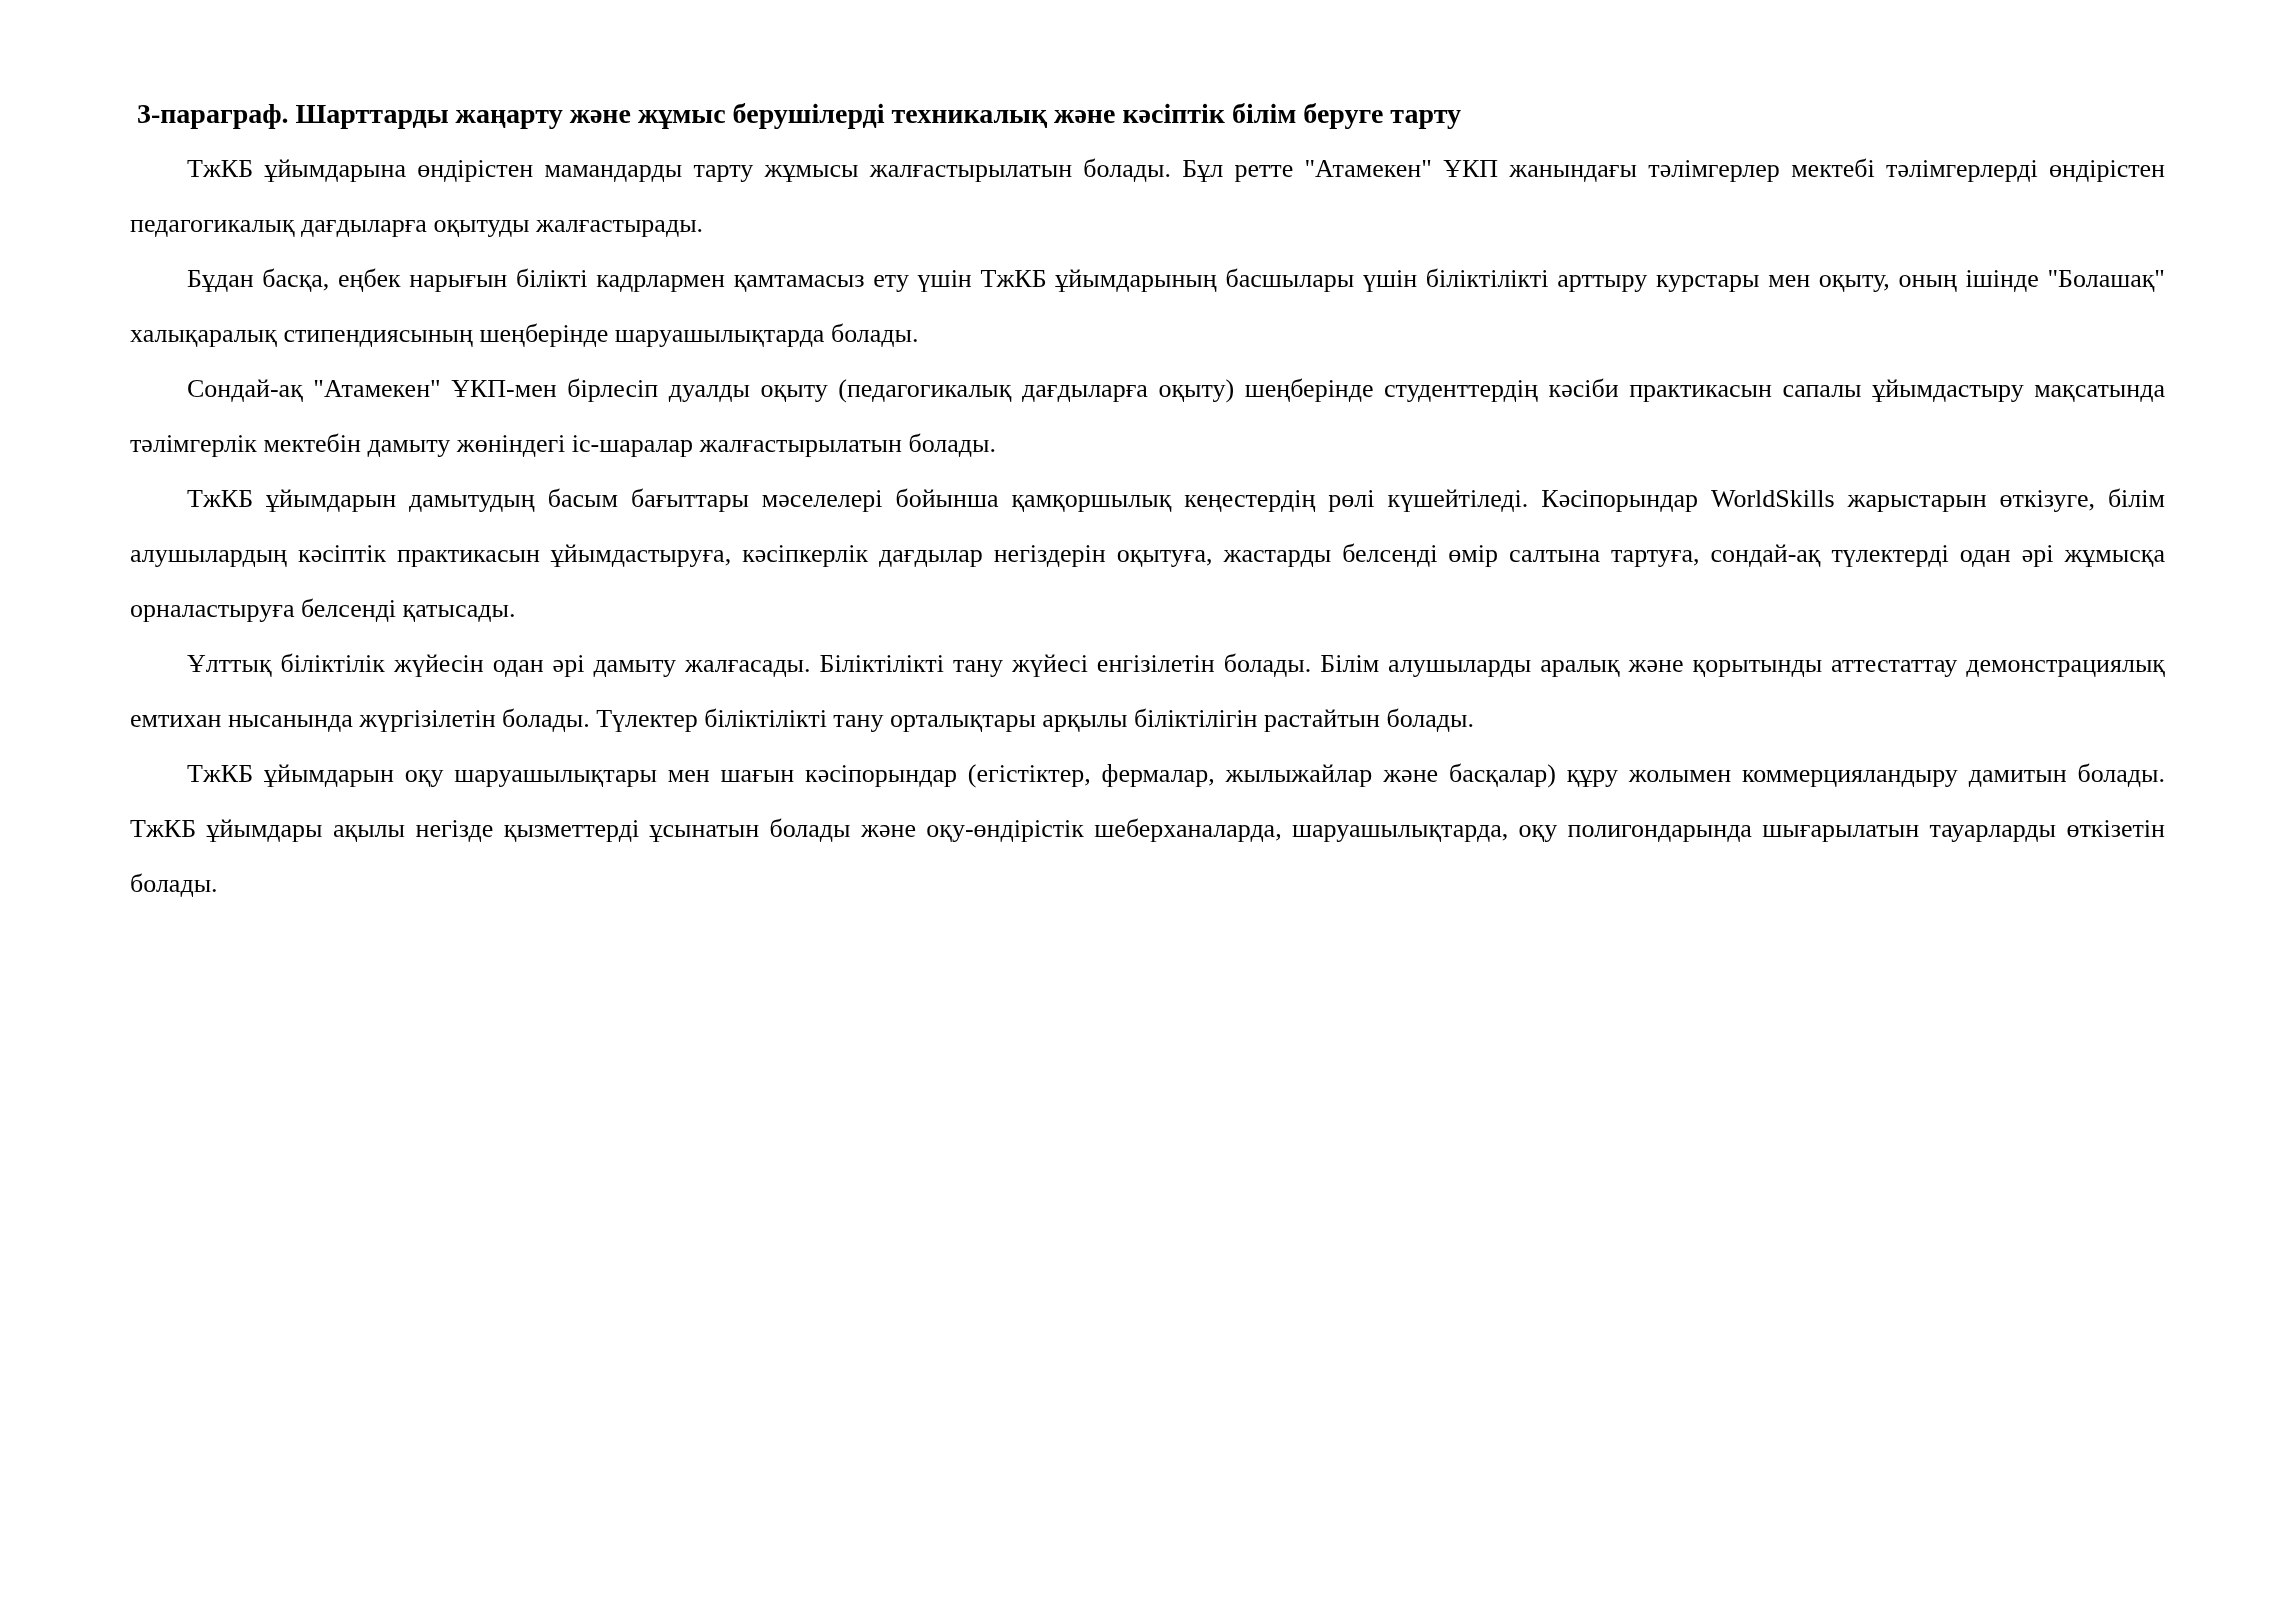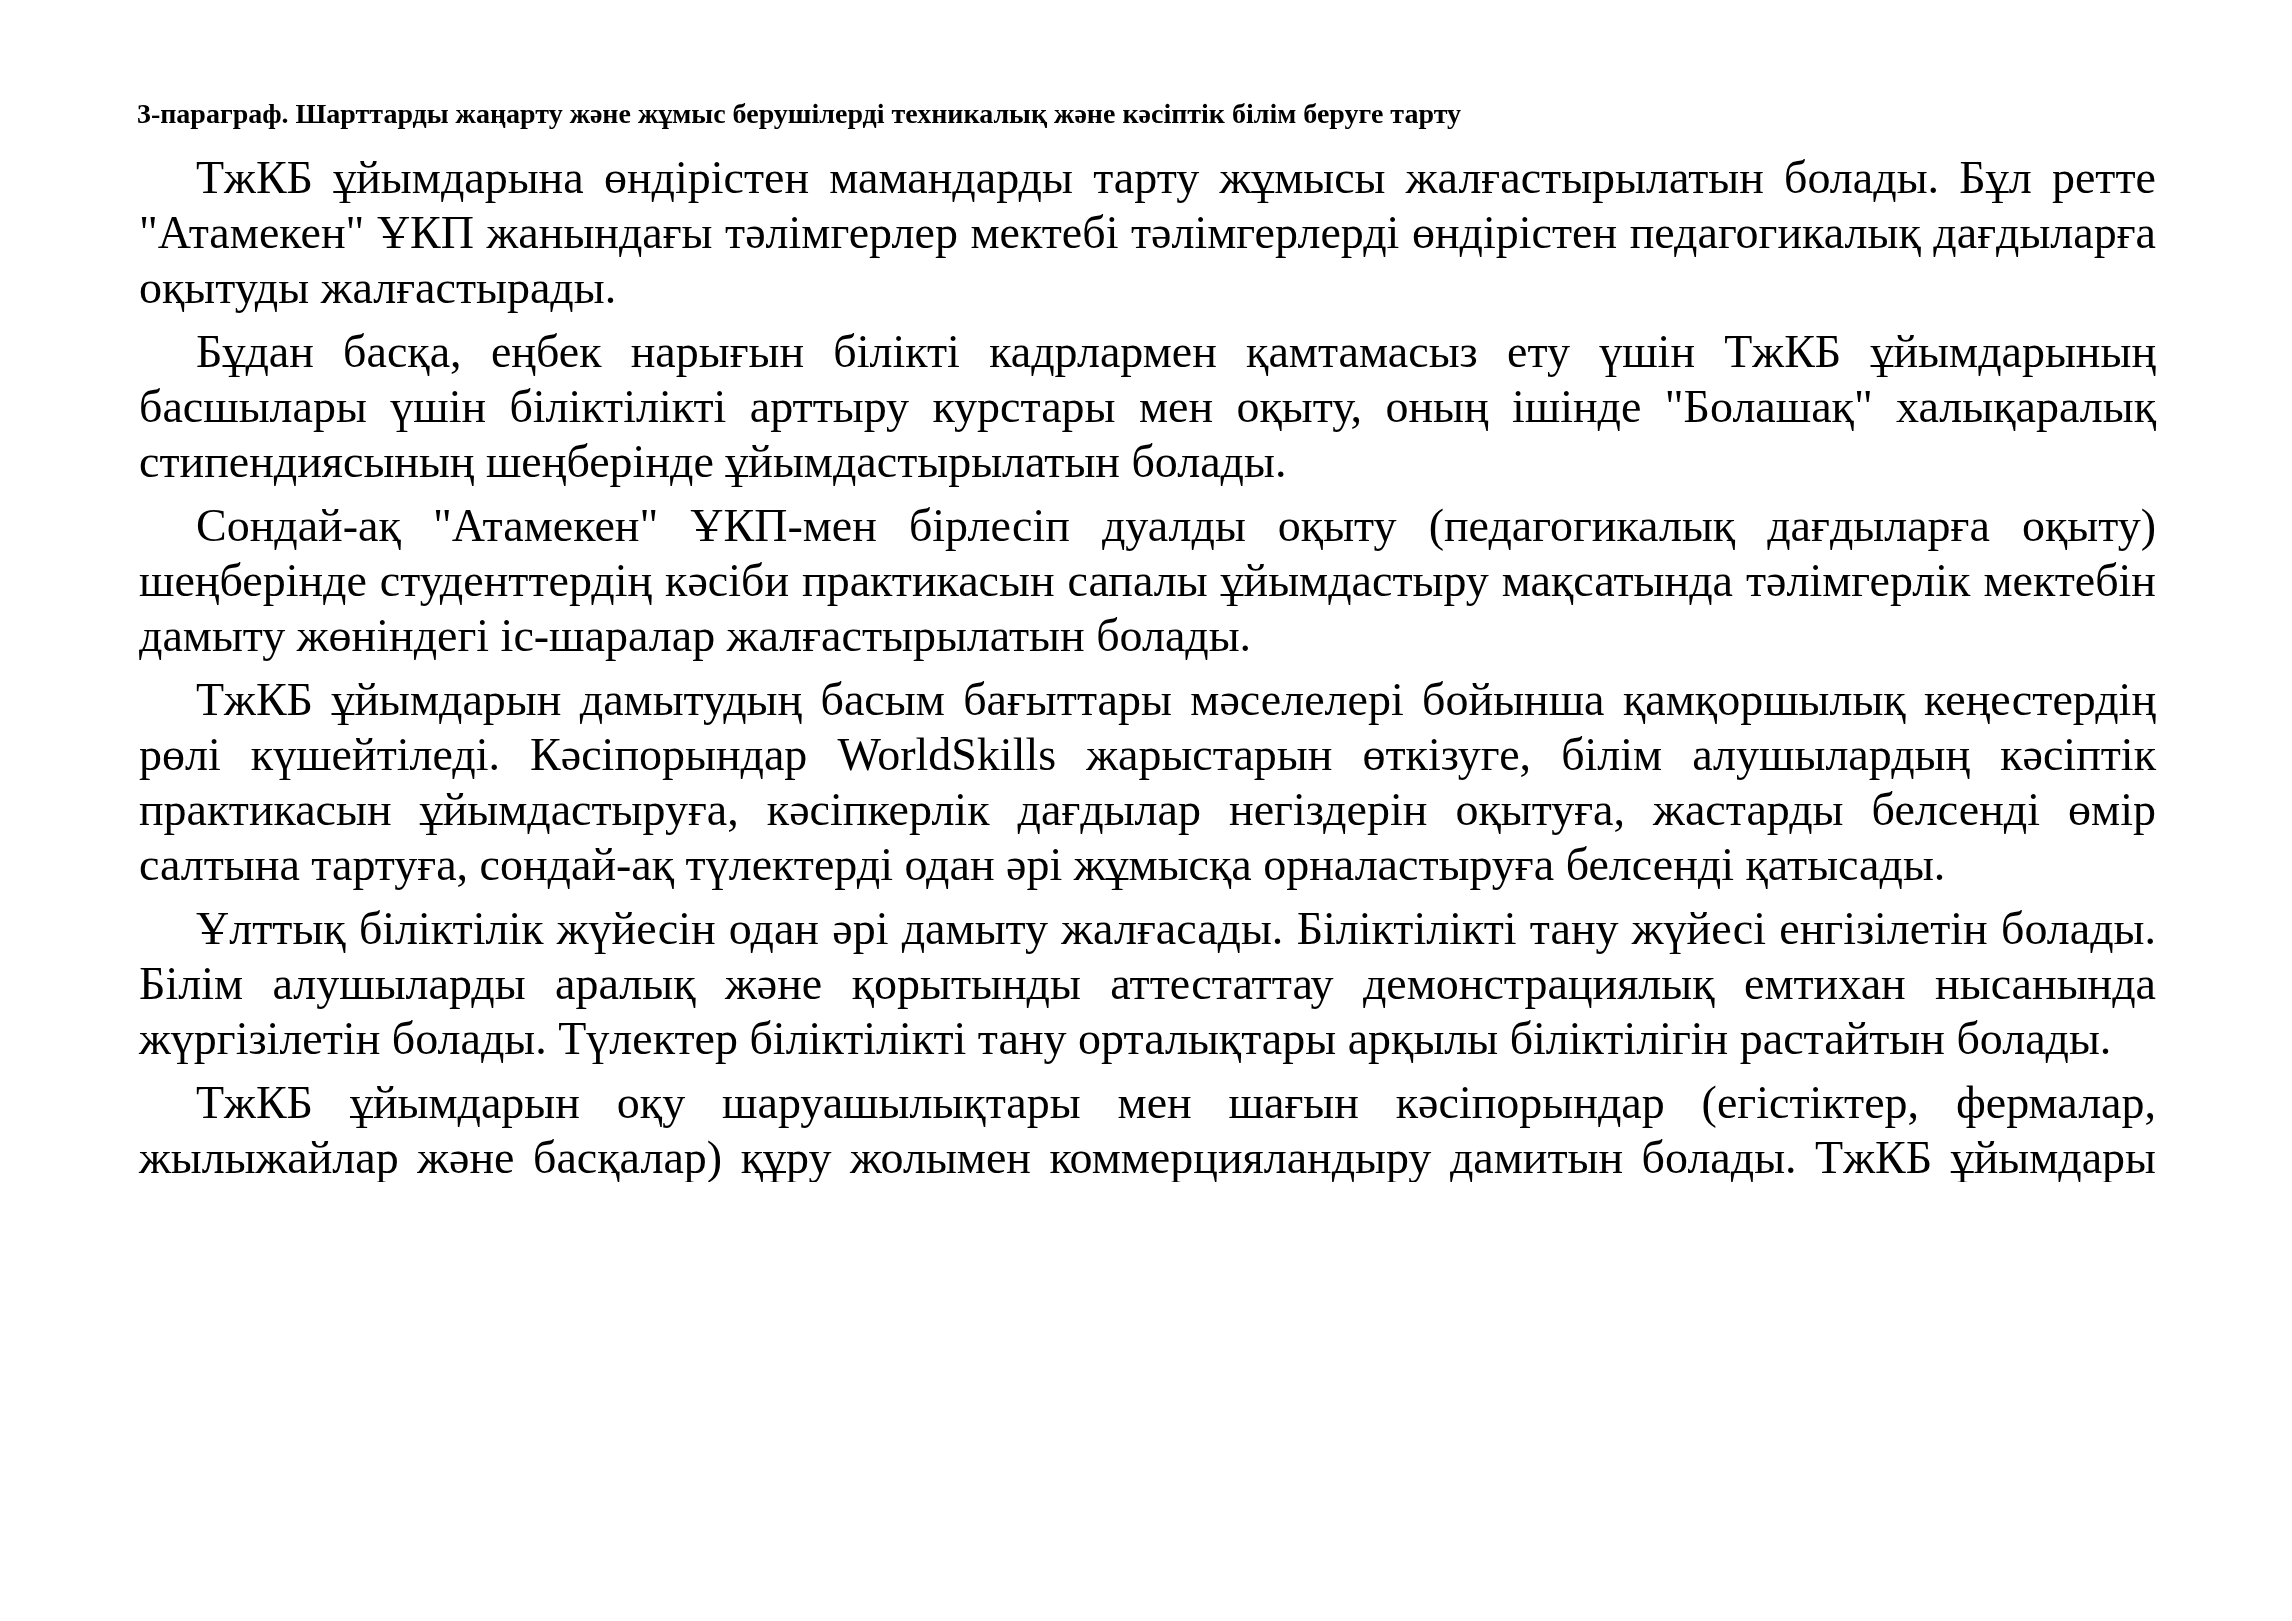--- a/index.html
+++ b/index.html
@@ -20,37 +20,37 @@
   .doc-heading {
     font-size: 28px;
     font-weight: bold;
     line-height: 55px;
     margin: 0;
     padding-left: 6.9px;
     text-align: left;
     white-space: nowrap;
   }
   .doc-paragraph {
-    font-size: 46px;
+    font-size: 26px;
     line-height: 55px;
-    margin: 9px;
+    margin: 0;
     text-align: justify;
     text-indent: 57px;
     text-justify: inter-word;
   }
 </style>
 </head>
 <body>
 
 <div class="page">
 
   <h2 class="doc-heading">3-параграф. Шарттарды жаңарту және жұмыс берушілерді техникалық және кәсіптік білім беруге тарту</h2>
 
   <p class="doc-paragraph">ТжКБ ұйымдарына өндірістен мамандарды тарту жұмысы жалғастырылатын болады. Бұл ретте "Атамекен" ҰКП жанындағы тәлімгерлер мектебі тәлімгерлерді өндірістен педагогикалық дағдыларға оқытуды жалғастырады.</p>
-  <p class="doc-paragraph">Бұдан басқа, еңбек нарығын білікті кадрлармен қамтамасыз ету үшін ТжКБ ұйымдарының басшылары үшін біліктілікті арттыру курстары мен оқыту, оның ішінде "Болашақ" халықаралық стипендиясының шеңберінде ұйымдастырылатын болады.</p>
+  <p class="doc-paragraph">Бұдан басқа, еңбек нарығын білікті кадрлармен қамтамасыз ету үшін ТжКБ ұйымдарының басшылары үшін біліктілікті арттыру курстары мен оқыту, оның ішінде "Болашақ" халықаралық стипендиясының шеңберінде шаруашылықтарда болады.</p>
   <p class="doc-paragraph">Сондай-ақ "Атамекен" ҰКП-мен бірлесіп дуалды оқыту (педагогикалық дағдыларға оқыту) шеңберінде студенттердің кәсіби практикасын сапалы ұйымдастыру мақсатында тәлімгерлік мектебін дамыту жөніндегі іс-шаралар жалғастырылатын болады.</p>
   <p class="doc-paragraph">ТжКБ ұйымдарын дамытудың басым бағыттары мәселелері бойынша қамқоршылық кеңестердің рөлі күшейтіледі. Кәсіпорындар WorldSkills жарыстарын өткізуге, білім алушылардың кәсіптік практикасын ұйымдастыруға, кәсіпкерлік дағдылар негіздерін оқытуға, жастарды белсенді өмір салтына тартуға, сондай-ақ түлектерді одан әрі жұмысқа орналастыруға белсенді қатысады.</p>
   <p class="doc-paragraph">Ұлттық біліктілік жүйесін одан әрі дамыту жалғасады. Біліктілікті тану жүйесі енгізілетін болады. Білім алушыларды аралық және қорытынды аттестаттау демонстрациялық емтихан нысанында жүргізілетін болады. Түлектер біліктілікті тану орталықтары арқылы біліктілігін растайтын болады.</p>
 
 
   <p class="doc-paragraph">ТжКБ ұйымдарын оқу шаруашылықтары мен шағын кәсіпорындар (егістіктер, фермалар, жылыжайлар және басқалар) құру жолымен коммерцияландыру дамитын болады. ТжКБ ұйымдары ақылы негізде қызметтерді ұсынатын болады және оқу-өндірістік шеберханаларда, шаруашылықтарда, оқу полигондарында шығарылатын тауарларды өткізетін болады.</p>
 
 </div>
 
 

